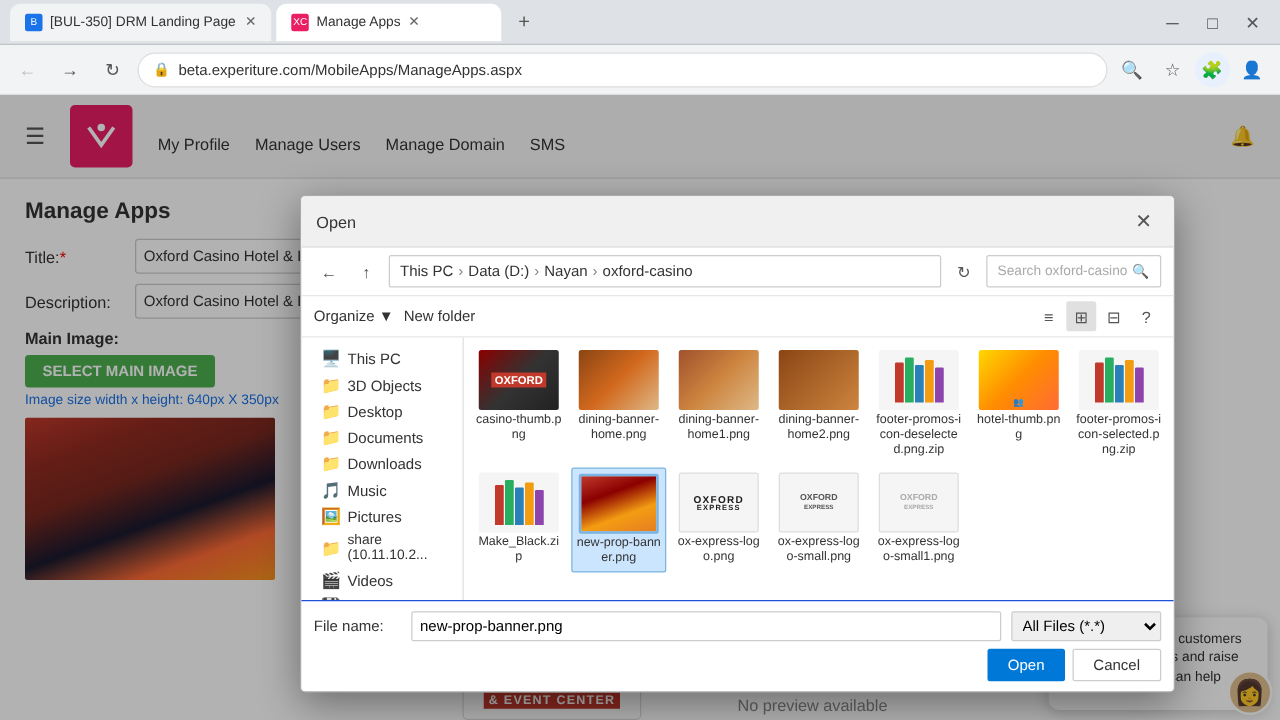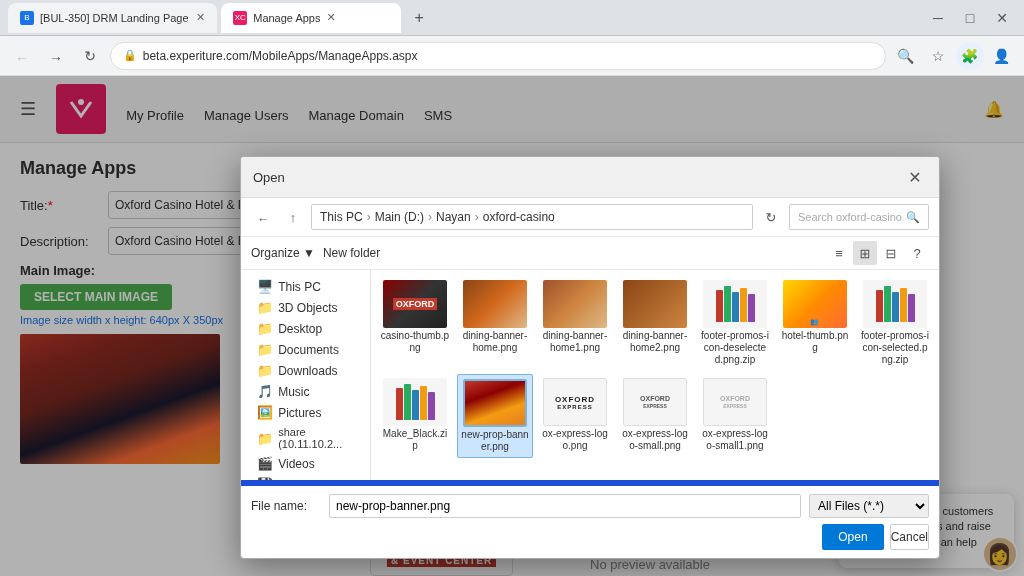--- a/index.html
+++ b/index.html
@@ -77,28 +77,28 @@
     .folder-icon { font-size: 13px; }
     
     .dialog-files { flex: 1; padding: 6px; display: grid; grid-template-columns: repeat(7, 1fr); gap: 4px; overflow-y: auto; align-content: start; }
     .file-item { display: flex; flex-direction: column; align-items: center; gap: 2px; padding: 4px 2px; cursor: pointer; border-radius: 2px; }
     .file-item.selected { background: #cce5ff; border: 1px solid #7ab3e0; }
     .file-thumb { width: 64px; height: 48px; border-radius: 2px; overflow: hidden; display: flex; align-items: center; justify-content: center; position: relative; }
     .file-name { font-size: 10px; color: #333; text-align: center; word-break: break-all; line-height: 1.2; max-width: 70px; }
     .wr-books { display: flex; gap: 1px; align-items: flex-end; }
     .wr-book { width: 8px; border-radius: 1px 1px 0 0; }
 
-    .dialog-footer { padding: 8px 10px; border-top: 6px solid #1d4ed8; }
+    .dialog-footer { padding: 8px 10px; border-top: 1px solid #1d4ed8; }
     .filename-row { display: flex; align-items: center; gap: 8px; margin-bottom: 6px; }
     .filename-label { font-size: 12px; color: #333; width: 70px; flex-shrink: 0; }
     .filename-input { flex: 1; height: 24px; border: 1px solid #ccc; border-radius: 2px; padding: 0 6px; font-size: 12px; }
     .filetype-select { width: 120px; height: 24px; border: 1px solid #ccc; border-radius: 2px; padding: 0 4px; font-size: 12px; }
     .dialog-btns { display: flex; justify-content: flex-end; gap: 6px; }
     .btn-open { background: #0078d7; color: white; border: none; padding: 4px 16px; border-radius: 2px; font-size: 12px; cursor: pointer; height: 26px; }
-    .btn-cancel { background: white; color: #333; border: 1px solid #ccc; padding: 4px 0; border-radius: 2px; font-size: 12px; cursor: pointer; height: 26px; }
+    .btn-cancel { background: white; color: #333; border: 1px solid #ccc; padding: 4px 16px; border-radius: 2px; font-size: 12px; cursor: pointer; height: 26px; }
   </style>
 </head>
 <body>
 
 <div class="browser-window">
 
   <div class="browser-titlebar">
     <div class="tab">
       <div class="tab-icon">B</div>
       <span style="font-size:11px;overflow:hidden;white-space:nowrap;max-width:150px;">[BUL-350] DRM Landing Page C...</span>
@@ -213,21 +213,21 @@
           <span class="dialog-title">Open</span>
           <button class="dialog-close">✕</button>
         </div>
 
         <div class="dialog-toolbar">
           <button class="dialog-nav-btn">←</button>
           <button class="dialog-nav-btn">↑</button>
           <div class="breadcrumb-bar">
             <span>This PC</span>
             <span class="breadcrumb-sep">›</span>
-            <span>Main (D:)</span>
+            <span>Data (D:)</span>
             <span class="breadcrumb-sep">›</span>
             <span>Nayan</span>
             <span class="breadcrumb-sep">›</span>
             <span>oxford-casino</span>
           </div>
           <button class="dialog-nav-btn">↻</button>
           <div class="dialog-search">
             <span style="font-size:11px;color:#aaa;">Search oxford-casino</span>
             <span style="margin-left:auto;font-size:11px;">🔍</span>
           </div>

